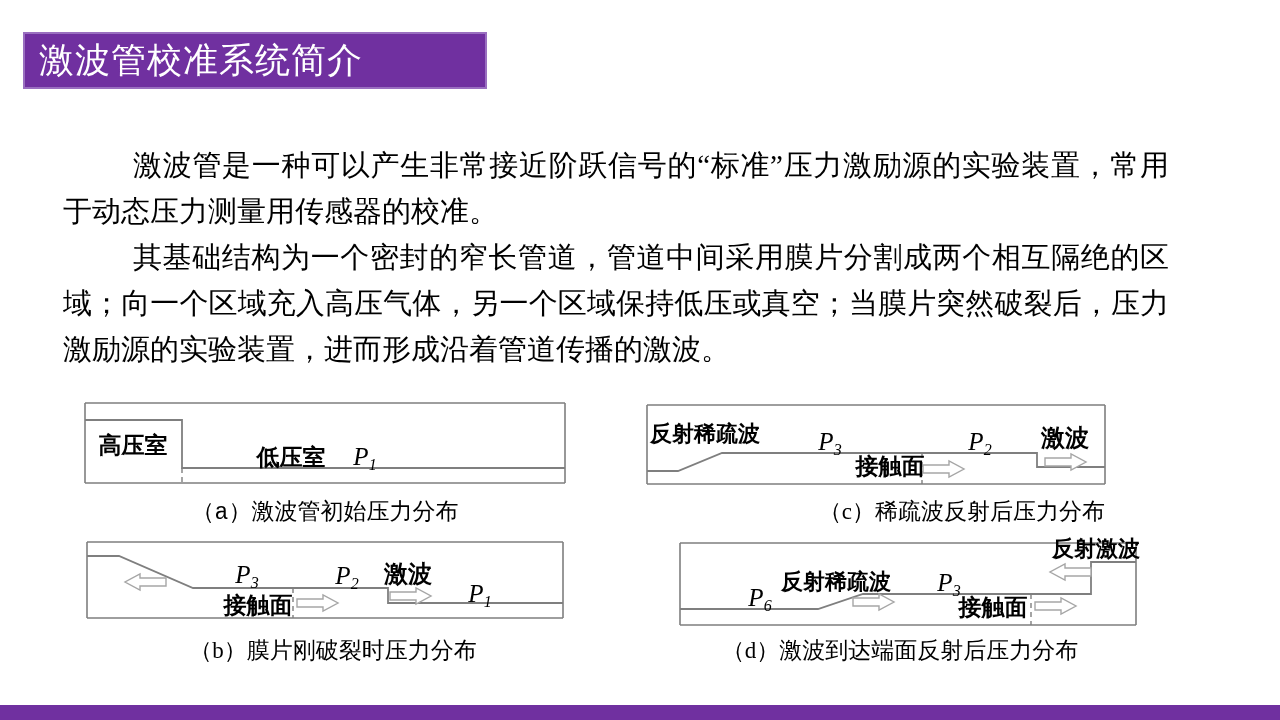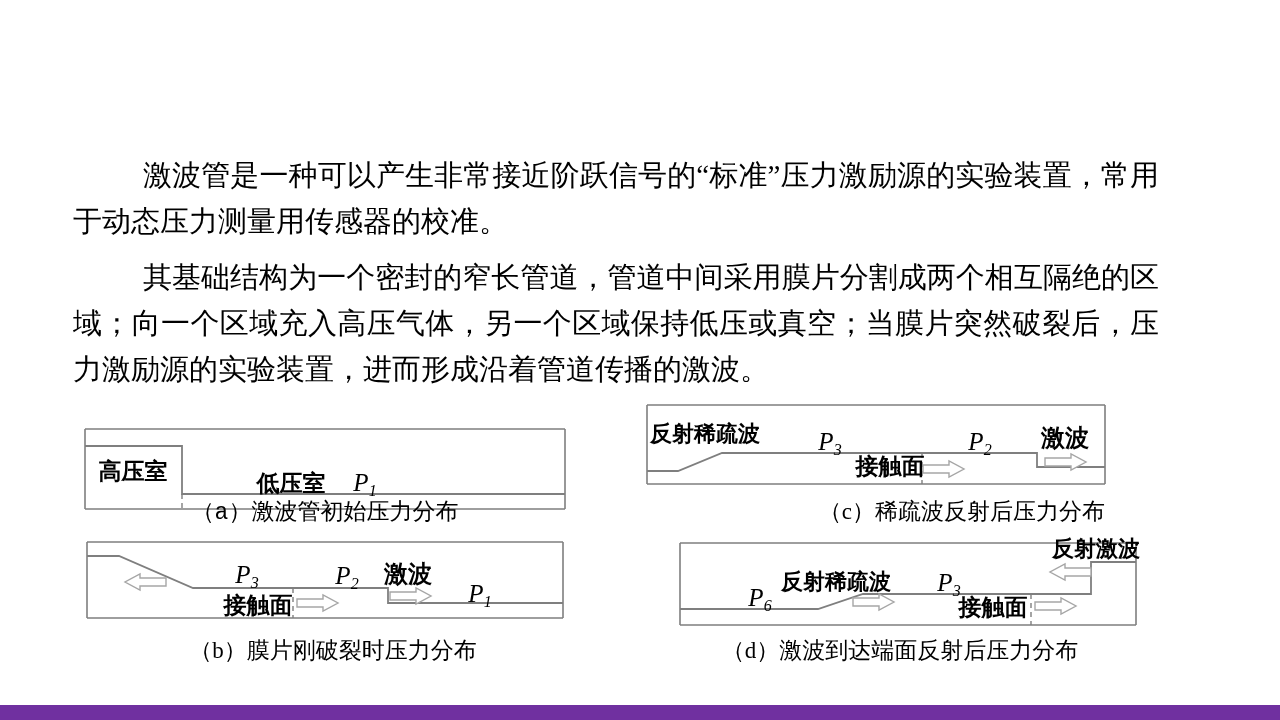--- a/index.html
+++ b/index.html
@@ -7,21 +7,21 @@
          font-family:"Liberation Serif","DejaVu Serif",serif;color:#000;}
 
   .title-banner{position:absolute;left:23px;top:32px;width:464px;height:57px;
     background:var(--accent);border:2px solid var(--accent_border);box-sizing:border-box;
     display:flex;align-items:center;padding-left:14px;}
   .title-banner span{font-family:"Liberation Sans","DejaVu Sans",sans-serif;
     font-size:35px;color:#fff;letter-spacing:1px;white-space:nowrap;}
 
   .body-text{position:absolute;left:63px;top:142px;width:1106px;
     font-size:29px;line-height:46px;text-align:justify;}
-  .body-text p{margin:10px;text-indent:70px;}
+  .body-text p{margin:0;text-indent:70px;}
 
   .fig{position:absolute;}
   svg{overflow:visible;display:block;}
   .frame{stroke:var(--line);stroke-width:1.6;fill:none;}
   .profile{stroke:var(--line);stroke-width:1.8;fill:none;}
   .dash{stroke:var(--line);stroke-width:1.4;fill:none;stroke-dasharray:5 4;}
   .arrow{stroke:var(--arrow);stroke-width:1.4;fill:#fff;}
 
   .dlabel{font-family:"DejaVu Sans","Liberation Sans",sans-serif;font-weight:bold;
     font-size:23px;fill:#000;}
@@ -32,27 +32,30 @@
 
   .caption{position:absolute;font-size:23px;text-align:center;white-space:nowrap;}
 
   .footer-bar{position:absolute;left:0;top:705px;width:1280px;height:15px;background:var(--accent);}
 </style>
 </head>
 <body>
 
 <div class="slide">
 
+  <div class="title-banner">
+    <span>激波管校准系统简介</span>
+  </div>
 
   <div class="body-text">
     <p>激波管是一种可以产生非常接近阶跃信号的“标准”压力激励源的实验装置，常用于动态压力测量用传感器的校准。</p>
     <p>其基础结构为一个密封的窄长管道，管道中间采用膜片分割成两个相互隔绝的区域；向一个区域充入高压气体，另一个区域保持低压或真空；当膜片突然破裂后，压力激励源的实验装置，进而形成沿着管道传播的激波。</p>
   </div>
 
-  <div class="fig" style="left:85px;top:403px;margin-top:26px;">
+  <div class="fig" style="left:85px;top:403px;">
     <svg width="480" height="81" viewBox="0 0 480 81">
       <path class="frame" d="M0 0 H480 M0 0 V80 M480 0 V80 M0 80 H480"></path>
       <path class="profile" d="M0 17 H97 V65 H480"></path>
       <path class="dash" d="M97 65 V80"></path>
       <text class="dlabel" x="48" y="50" text-anchor="middle">高压室</text>
       <text class="dlabel" x="206" y="62" text-anchor="middle">低压室</text>
       <text class="plabel" x="280" y="62" text-anchor="middle"><tspan>P</tspan><tspan class="sub" dy="5">1</tspan></text>
     </svg>
   </div>
   <div class="caption" style="left:85px;top:496px;width:480px;font-family:Liberation Mono, monospace;">（a）激波管初始压力分布</div>

